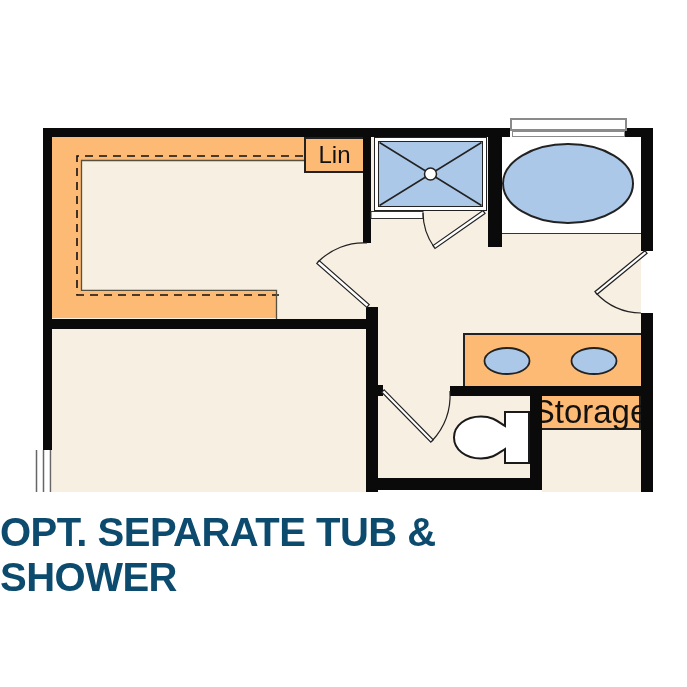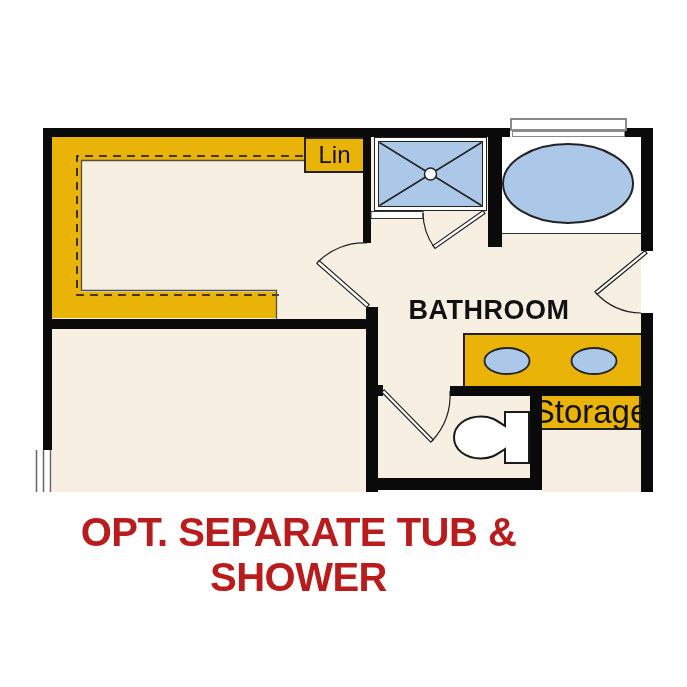--- a/index.html
+++ b/index.html
@@ -2,21 +2,21 @@
 <html><head>
 <meta charset="utf-8">
 <style>
   html,body{margin:0;padding:0;background:#ffffff;}
   #stage{
     position:relative;width:687px;height:687px;background:#ffffff;overflow:hidden;
     font-family:"Liberation Sans", sans-serif;
   }
   .abs{position:absolute;box-sizing:border-box;}
   .floor{background:#f6efe2;}
-  .tan{background:#eab308;}
+  .tan{background:#fdba74;}
   .wall{background:#0a0a0a;}
   .white{background:#ffffff;}
   .label{color:#111;white-space:nowrap;}
   #svg-overlay{position:absolute;left:0;top:0;width:687px;height:687px;}
 
   
   #floor-wic-bedroom{left:52px;top:137px;width:314px;height:355px;}
   #floor-bathroom{left:363px;top:137px;width:278px;height:259px;}
   #floor-toilet-room{left:378px;top:396px;width:152px;height:82px;}
   #floor-storage{left:542px;top:396px;width:99px;height:96px;}
@@ -57,21 +57,21 @@
   #window-tub-outer{left:510px;top:118px;width:117px;height:13px;border:2px solid #8a8a8a;}
   #window-tub-inner{left:512px;top:131px;width:113px;height:6px;border:1px solid #8a8a8a;}
 
   
   #shower-pan{left:374px;top:137px;width:113px;height:74px;border:1.5px solid #222;}
   #shower-floor{left:378px;top:141px;width:105px;height:66px;background:#abc8e8;border:1.5px solid #222;}
 
   
   #wic-label{left:148px;top:209px;width:150px;text-align:center;font-size:25px;letter-spacing:1px;}
   #bathroom-label{left:389px;top:258px;width:200px;text-align:center;font-size:27px;font-weight:bold;line-height:35px;letter-spacing:.5px;}
-  #caption{left:0;top:510px;width:597px;text-align:center;font-size:40px;font-weight:bold;letter-spacing:-0.5px;color:#b91c1c;}
+  #caption{left:0;top:510px;width:597px;font-size:40px;font-weight:bold;letter-spacing:-0.5px;color:#0c4a6e;}
 </style>
 </head>
 <body>
 
 <div id="stage">
 
   <div class="abs floor" id="floor-wic-bedroom"></div>
   <div class="abs floor" id="floor-bathroom"></div>
   <div class="abs floor" id="floor-toilet-room"></div>
   <div class="abs floor" id="floor-storage"></div>
@@ -140,18 +140,17 @@
     <path d="M 432 441 A 68 68 0 0 0 450 391" fill="none" stroke="#222" stroke-width="1.2"></path>
 
     <path d="M 647.1 253.3 L 597.1 294.3 L 594.9 291.7 L 644.9 250.7 Z" fill="#ffffff" stroke="#222" stroke-width="1.2"></path>
     <path d="M 596 293 A 63 63 0 0 0 641 313" fill="none" stroke="#222" stroke-width="1.2"></path>
 
     <path d="M 36.5 450 V 492 M 43.5 450 V 492 M 50.5 450 V 492" stroke="#666" stroke-width="1.5" fill="none"></path>
   </svg>
 
   <div class="abs label" id="bathroom-label">
     <br>
-    <span>BATHROOM</span>
   </div>
 
   <div class="abs" id="caption">OPT. SEPARATE TUB &amp; SHOWER</div>
 
 </div>
 
 </body></html>

